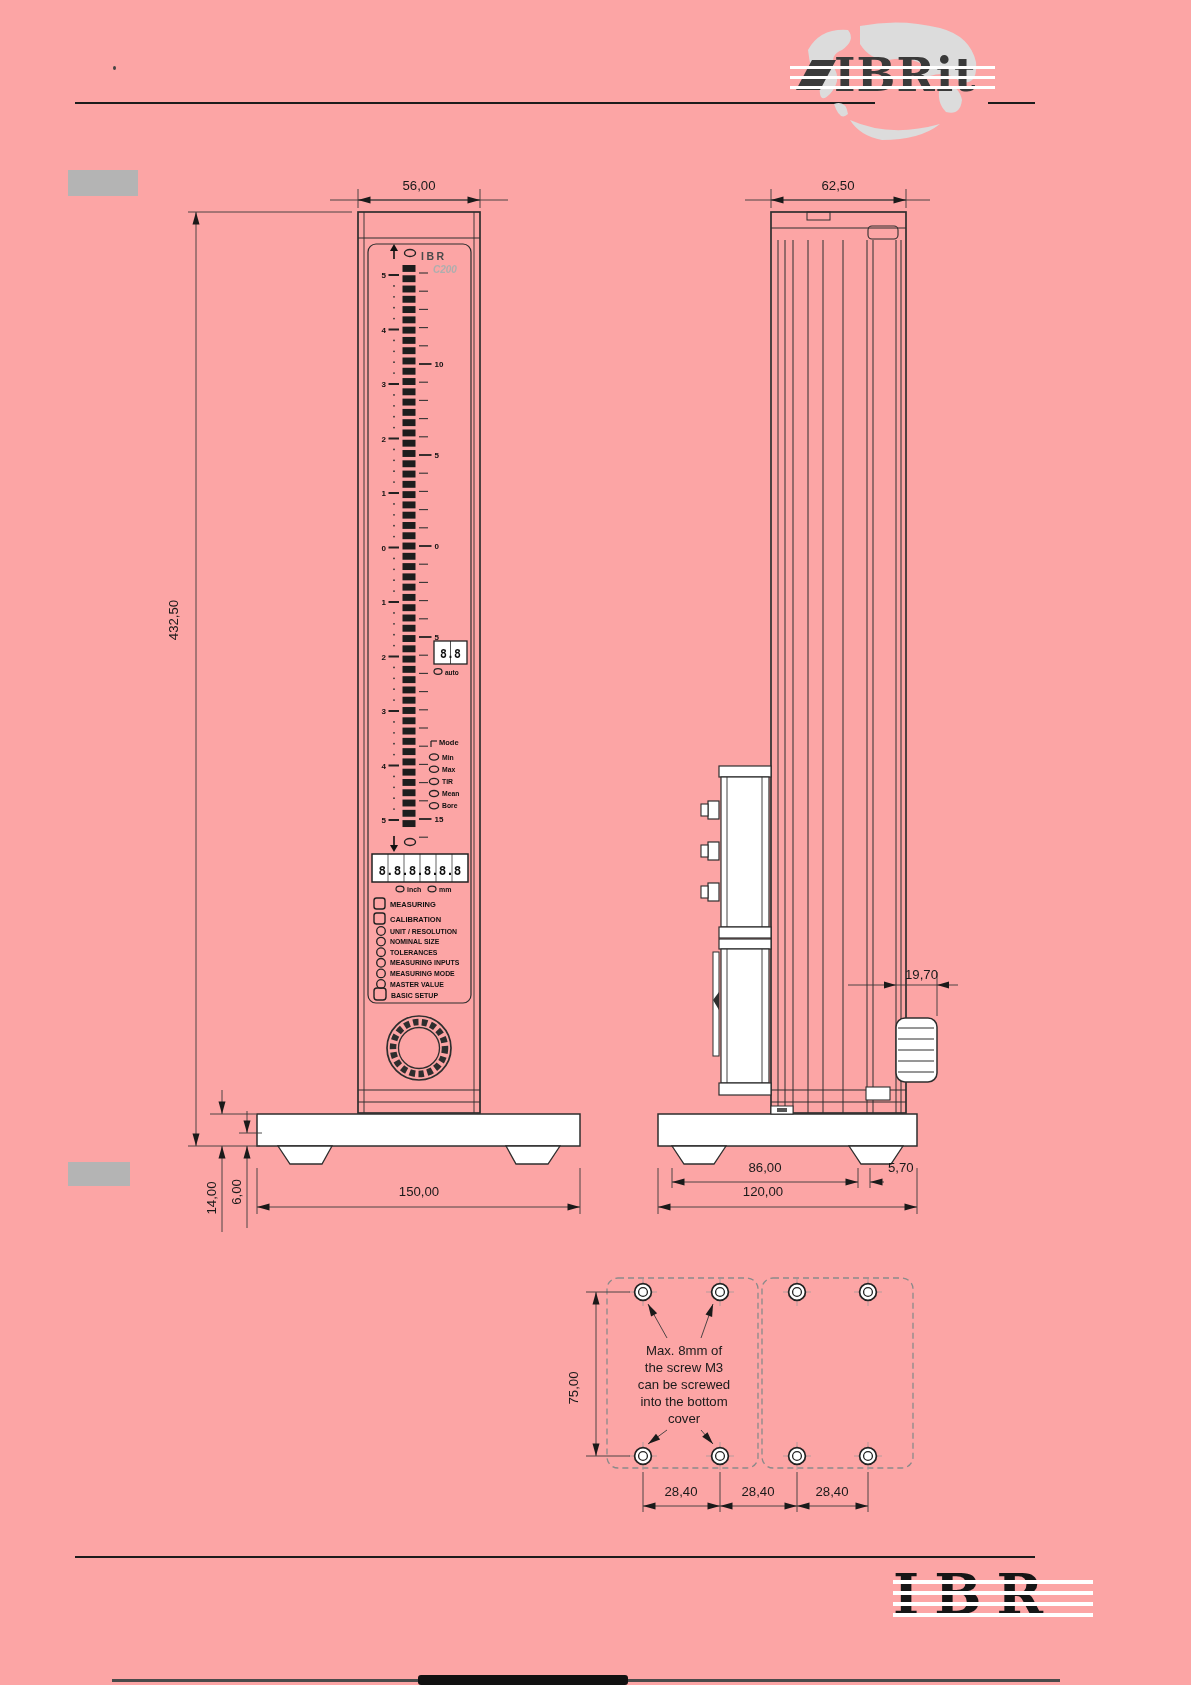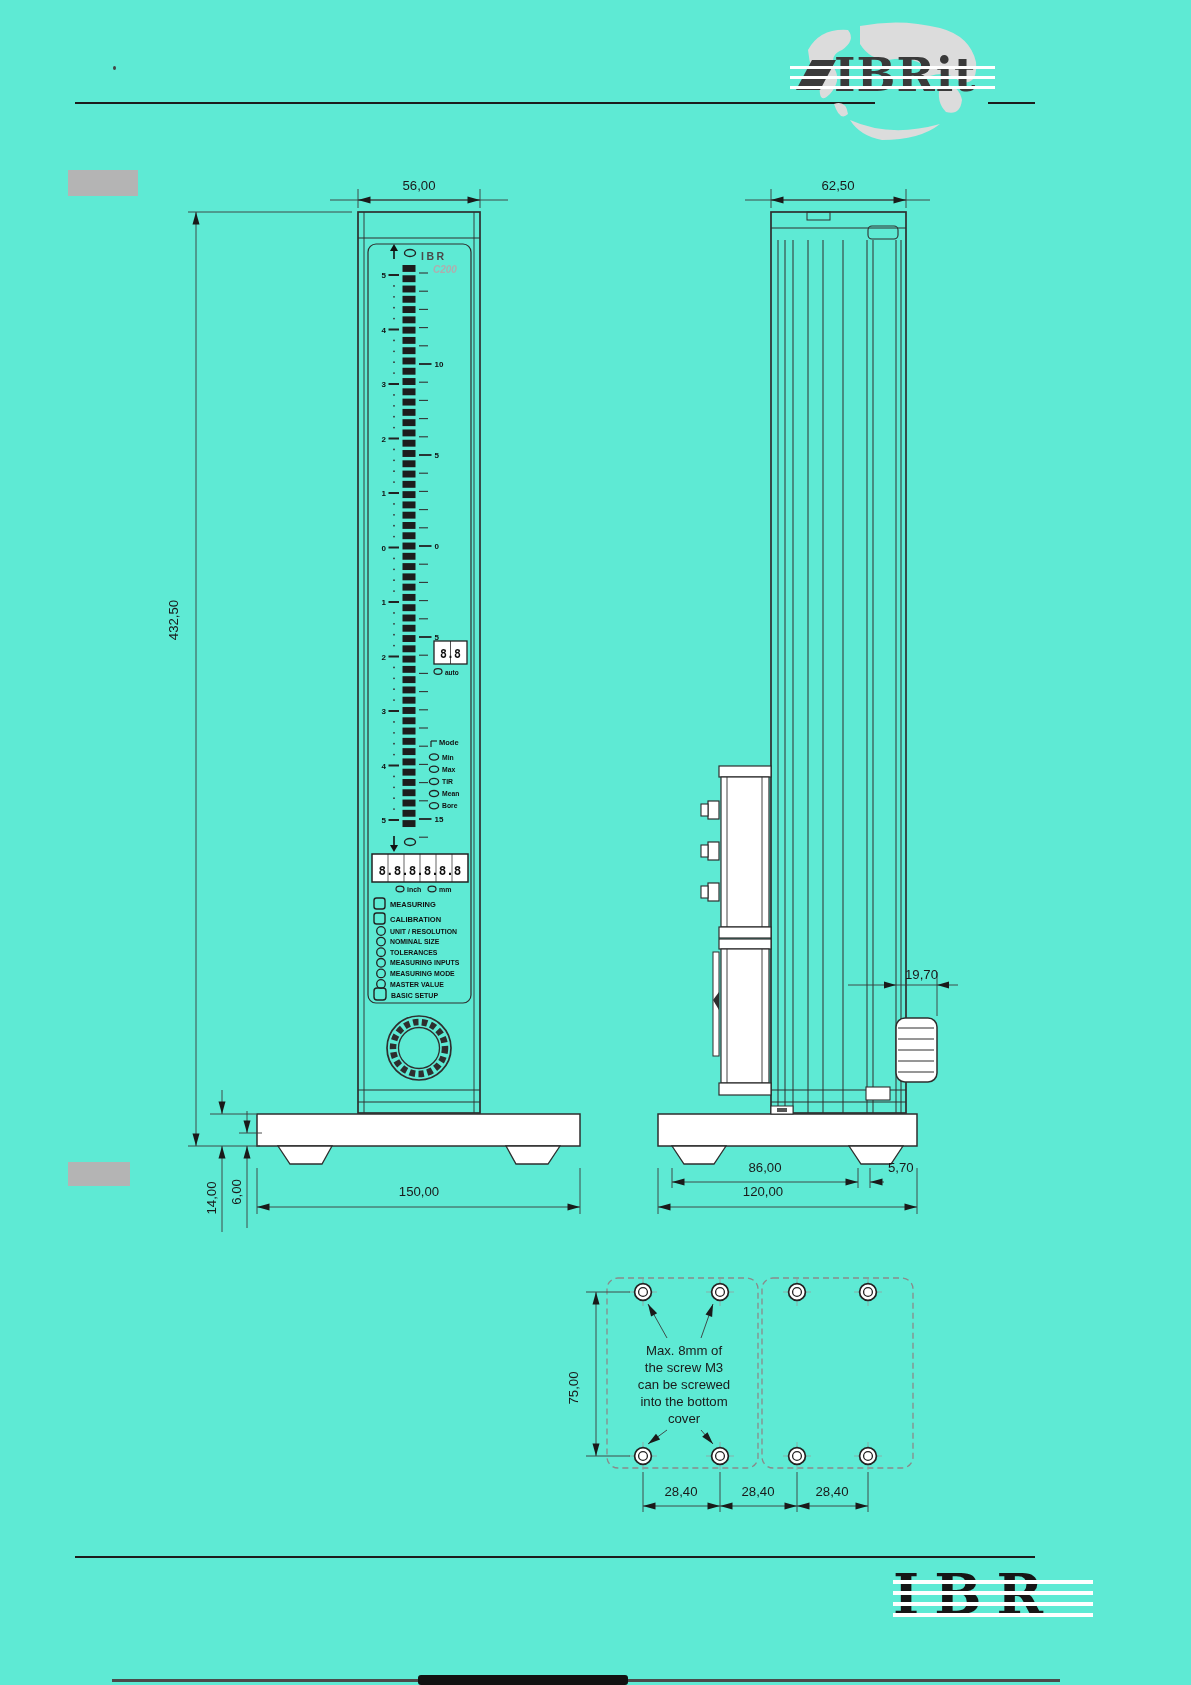--- a/index.html
+++ b/index.html
@@ -1,16 +1,16 @@
 <!DOCTYPE html>
 <html><head>
 <meta charset="utf-8">
 <style>
   html,body{margin:0;padding:0;background:#e8e8e8;}
-  .page{position:relative;width:1191px;height:1685px;background:#5eead4;margin:0 auto;overflow:hidden;
+  .page{position:relative;width:1191px;height:1685px;background:#fca5a5;margin:0 auto;overflow:hidden;
         font-family:"Liberation Sans",sans-serif;}
   .abs{position:absolute;}
   
   .hline{position:absolute;height:2px;background:#1c1c1c;}
   .dot{position:absolute;width:3px;height:4px;background:#444;border-radius:50%;}
   .graybox{position:absolute;background:#b4b4b4;}
   .logo-wrap{position:absolute;}
   .logo-text{position:absolute;font-family:"DejaVu Serif",serif;font-weight:bold;color:#3a3a3a;
              white-space:nowrap;line-height:1;}
   .stripe{position:absolute;background:#ffffff;width:100%;}

